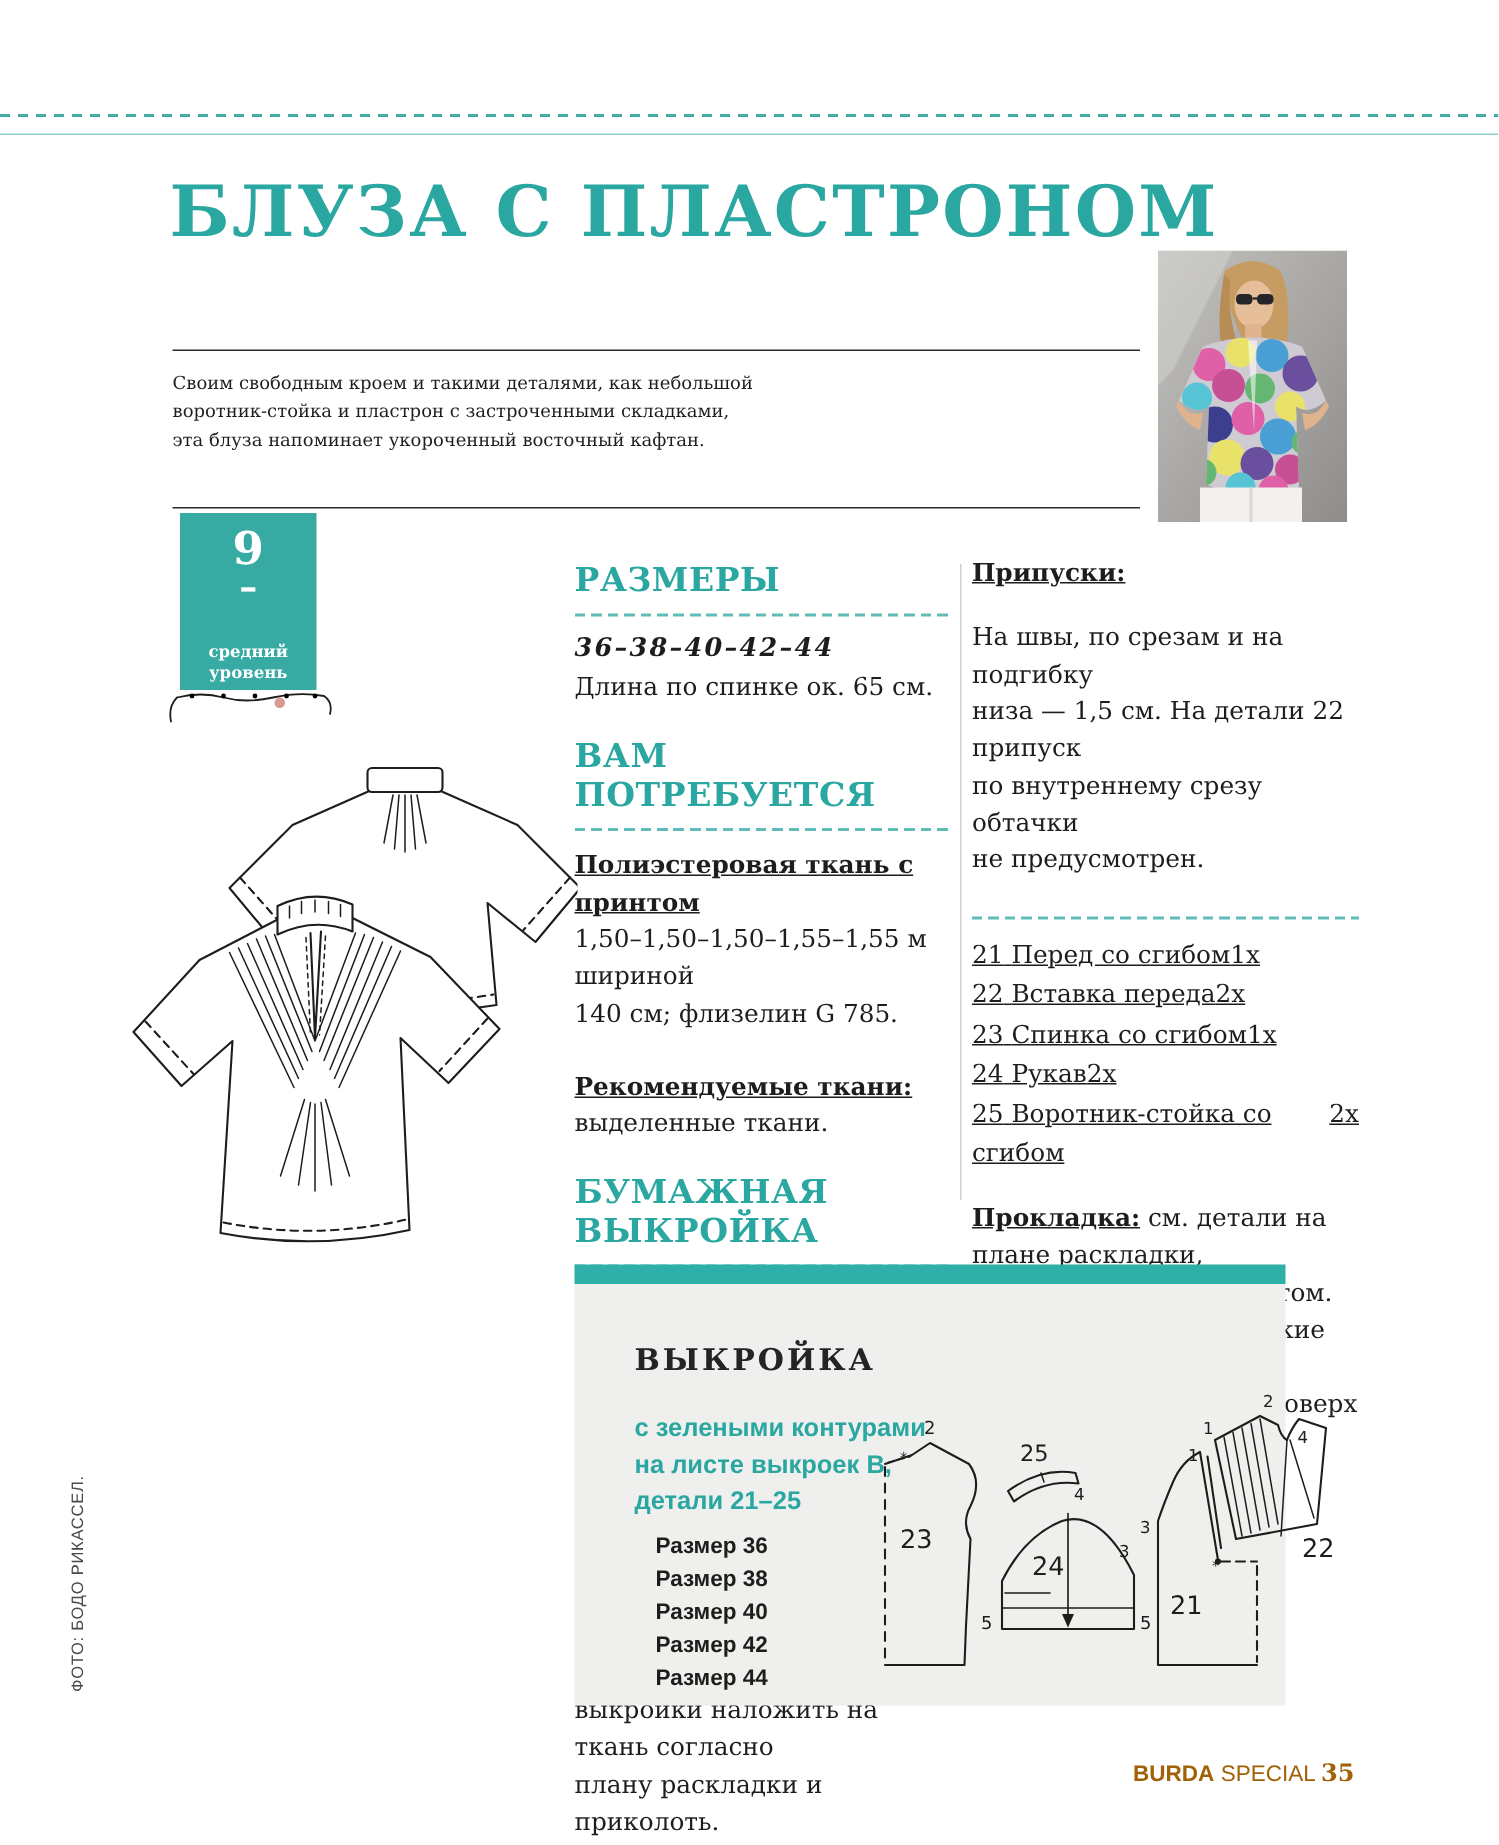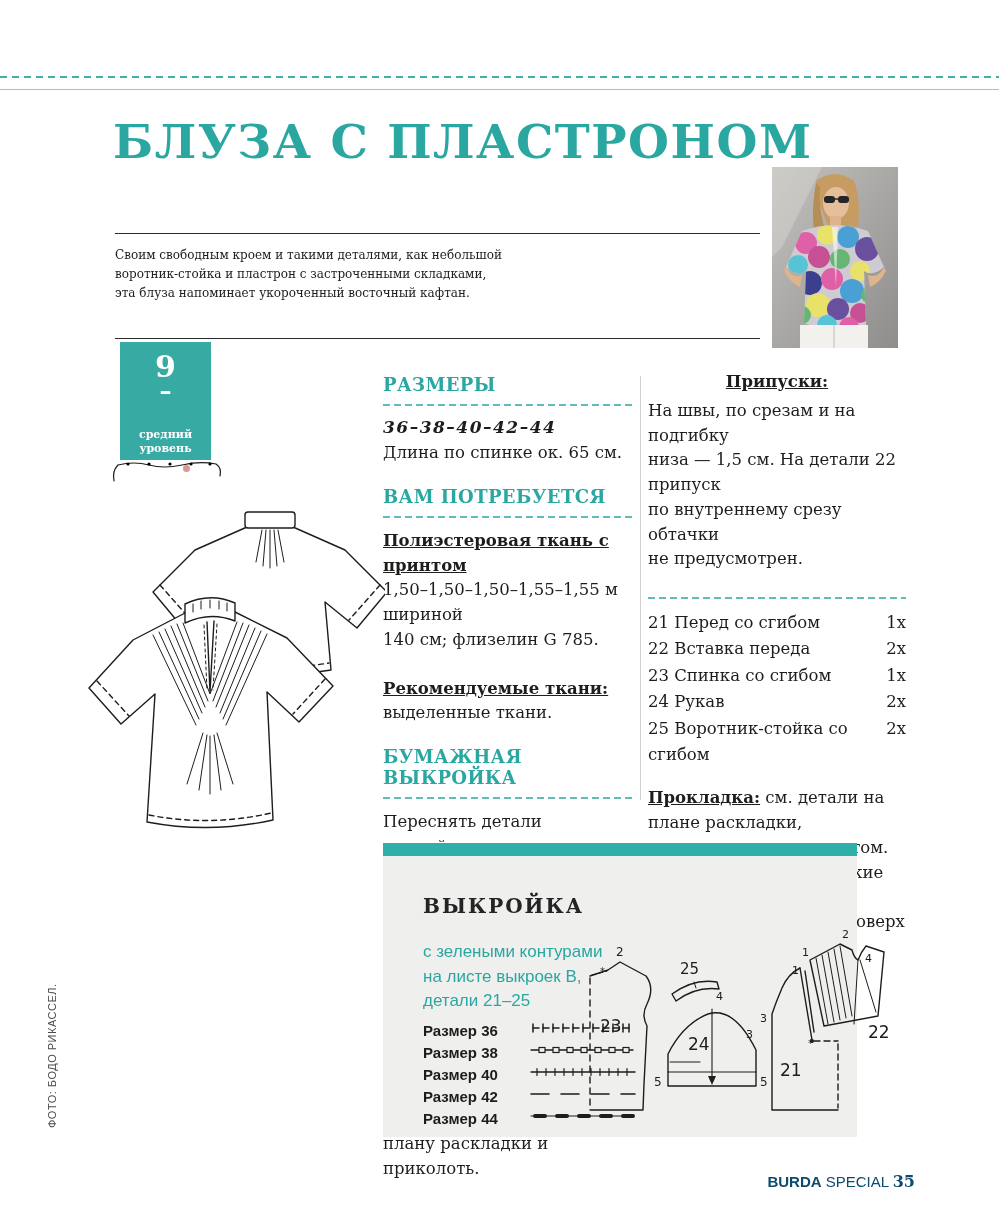--- a/index.html
+++ b/index.html
@@ -24,46 +24,46 @@
   .badge-num{font-size:30px;font-weight:bold;margin-top:8px;line-height:1.1;}
   .badge-dash{font-size:24px;font-weight:bold;line-height:.7;}
   .badge-level{font-size:11px;font-weight:bold;line-height:1.3;margin-top:28px;}
   .badge-dots{margin-top:9px;display:flex;justify-content:center;gap:7px;}
   .dot{width:7px;height:7px;border-radius:50%;background:#fff;}
   .dot.faded{background:#d89a92;}
   
   .col-mid{left:383px;top:374px;width:252px;}
   .col-right{left:648px;top:370px;width:258px;}
   .col-divider{left:640px;top:376px;height:424px;width:1px;background:#cfcfcf;}
-  h3.sec{font-size:18px;color:#2aa7a1;font-weight:bold;letter-spacing:.4px;margin:0;}
+  h3.sec{font-size:22px;color:#2aa7a1;font-weight:bold;letter-spacing:.4px;margin:0;}
   .dashes{height:2px;margin:9px 0 11px;
     background:repeating-linear-gradient(90deg,#5fbcb7 0 7px,transparent 7px 11px);}
   .body{font-size:16.5px;line-height:1.5;margin:0 0 6px;}
   .pre{white-space:pre-line;}
   .lbl{font-weight:bold;text-decoration:underline;}
   .sizes-line{font-weight:bold;font-style:italic;font-size:17px;letter-spacing:1.5px;margin:2px 0 4px;}
   .gap18{height:18px;}.gap10{height:10px;}.gap14{height:14px;}
-  .cut-row{display:flex;justify-content:space-between;font-size:16.5px;line-height:1.6;}
+  .cut-row{display:flex;font-size:16.5px;line-height:1.6;text-decoration:underline;}
   
   .pbox{left:383px;top:843px;width:474px;}
   .pbox-bar{height:13px;background:#2eb0a9;}
   .pbox-body{position:relative;height:281px;background:#efefee;}
   .pbox-title{position:absolute;left:40px;top:38px;font-size:20px;font-weight:bold;
     letter-spacing:2px;color:#242424;}
-  .pbox-info{position:absolute;left:40px;top:84px;font-size:17px;font-weight:normal;
+  .pbox-info{position:absolute;left:40px;top:84px;font-size:17px;font-weight:bold;
     color:#2aa7a1;line-height:1.45;
     font-family:"Liberation Sans","DejaVu Sans",sans-serif;}
   .legend{position:absolute;left:40px;top:166px;
     font-family:"Liberation Sans","DejaVu Sans",sans-serif;}
-  .legend-row{display:flex;gap:24px;height:22px;}
+  .legend-row{display:flex;align-items:center;gap:24px;height:22px;flex-direction:column;}
   .legend-row .lab{font-size:15px;font-weight:bold;width:82px;color:#1d1d1b;}
   .diagram{position:absolute;left:165px;top:58px;}
   .diagram text{font-family:"DejaVu Sans","Liberation Sans",sans-serif;fill:#1d1d1b;}
   
-  .footer{right:84px;top:1172px;font-family:"Liberation Sans",sans-serif;font-size:15px;color:#0c4a6e;text-align:right;}
+  .footer{right:96px;top:1172px;font-family:"Liberation Sans",sans-serif;font-size:15px;color:#a16207;text-align:right;}
   .footer .b{font-weight:bold;}
   .footer .num{font-family:"DejaVu Serif",serif;font-weight:bold;font-size:16px;}
   .credit{left:46px;top:1128px;transform:rotate(-90deg);transform-origin:0 0;
     font-family:"Liberation Sans",sans-serif;font-size:11px;letter-spacing:.5px;color:#4a4a4a;
     white-space:nowrap;}
   svg{display:block;}
   .ln{stroke:#1d1d1b;fill:none;stroke-width:1.4;stroke-linejoin:round;stroke-linecap:round;}
   .fillw{fill:#ffffff;}
 </style>
 </head>
@@ -205,21 +205,21 @@
 Для остальных размеров метку-
 звездочку сместить соответственно
 линиям выкройки. Детали бумажной
 выкройки наложить на ткань согласно
 плану раскладки и приколоть.</p>
 </div>
 
 <div class="abs col-divider"></div>
 
 <div class="abs col-right">
-  <p class="body" style="margin-bottom:4px;text-align:center;"><span class="lbl">Припуски:</span></p>
+  <p class="body" style="margin-bottom:18px;"><span class="lbl">Припуски:</span></p>
   <p class="body pre">На швы, по срезам и на подгибку
 низа — 1,5 см. На детали 22 припуск
 по внутреннему срезу обтачки
 не предусмотрен.</p>
   <div class="gap10"></div>
   <div class="dashes"></div>
   <div>
     <div class="cut-row">
       <span><span>21</span> <span>Перед со сгибом</span></span>
       <span>1x</span>

